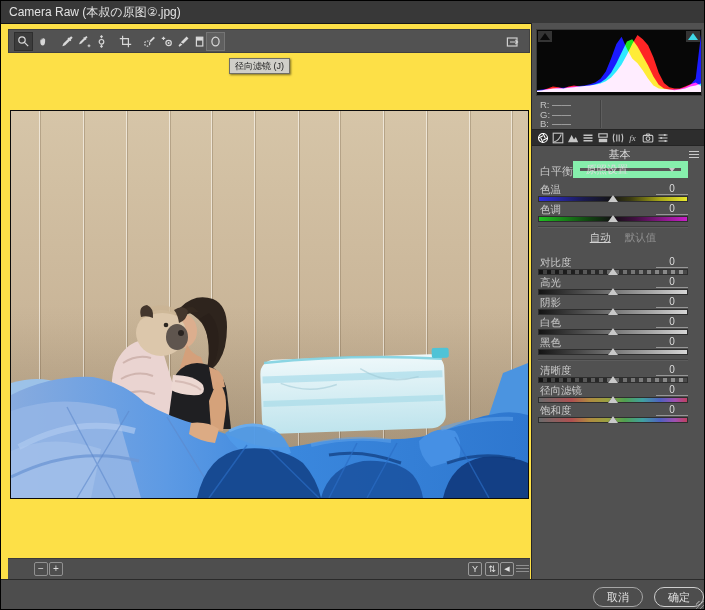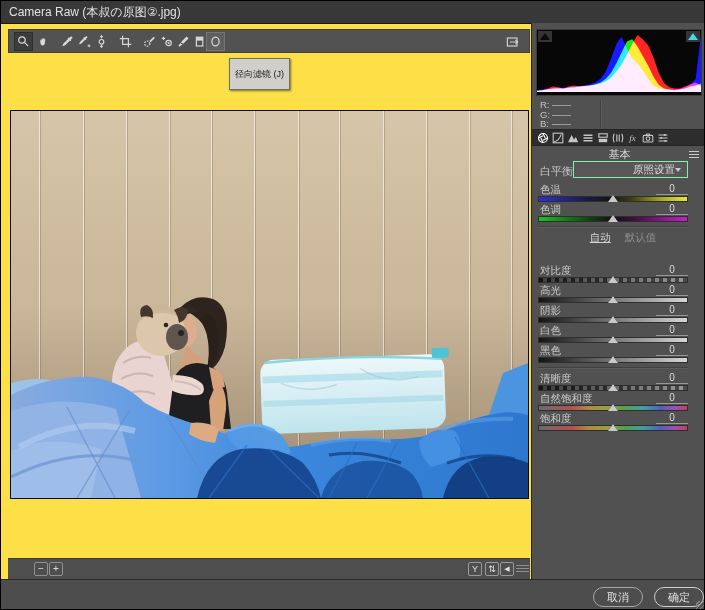--- a/index.html
+++ b/index.html
@@ -10,21 +10,21 @@
   .titlebar span{color:#e2e2e2;font-size:12px;margin-left:8px;white-space:nowrap;}
   
   .toolbar{position:absolute;left:7px;top:28px;width:522px;height:24px;background:#525252;border:1px solid #414141;box-sizing:border-box;}
   .tool{position:absolute;top:2px;width:19px;height:19px;display:flex;align-items:center;justify-content:center;border:1px solid transparent;box-sizing:border-box;}
   .tool svg{stroke:#d8d8d8;fill:none;stroke-width:1.2;}
   .tool.sel{background:#3c3c3c;border-color:#2e2e2e;}
   .tool.hov{background:#5f5f5f;border-color:#757575;}
   .toggle-btn{position:absolute;right:8px;top:2px;width:19px;height:19px;display:flex;align-items:center;justify-content:center;}
   .toggle-btn svg{stroke:#cfcfcf;fill:none;stroke-width:1.2;}
   
-  .tooltip{position:absolute;left:228px;top:57px;height:14px;background:#d0cfc9;border:1px solid #6f6e66;color:#1d1d1d;font-size:9px;line-height:14px;padding:8px 5px;white-space:nowrap;box-shadow:1px 1px 2px rgba(0,0,0,.5);z-index:5;}
+  .tooltip{position:absolute;left:228px;top:57px;height:14px;background:#d0cfc9;border:1px solid #6f6e66;color:#1d1d1d;font-size:9px;line-height:14px;padding:0 5px;white-space:nowrap;box-shadow:1px 1px 2px rgba(0,0,0,.5);z-index:5;}
   
   .photo{position:absolute;left:10px;top:110px;width:517px;height:387px;box-shadow:0 0 0 1px #0b0b0b;}
   .photo svg{display:block;width:517px;height:387px;}
   
   .canvasbar{position:absolute;left:7px;top:557px;width:522px;height:21px;background:#4e4e4e;border-top:1px solid #3a3a3a;box-sizing:border-box;}
   .sqbtn{position:absolute;top:3px;width:14px;height:14px;border:1px solid #919191;border-radius:2px;color:#dcdcdc;font-size:10px;line-height:12px;text-align:center;box-sizing:border-box;}
   .zoomdrop{position:absolute;left:88px;top:2px;width:125px;height:16px;background:#434343;border:1px solid #2d2d2d;box-sizing:border-box;display:flex;align-items:center;justify-content:space-between;padding:0 7px;}
   .zoomdrop .lvl{color:#d6d6d6;font-size:10px;}
   .chev{width:0;height:0;border-left:3.5px solid transparent;border-right:3.5px solid transparent;border-top:4px solid #c9c9c9;}
   .viewbtn{position:absolute;top:3px;width:14px;height:14px;border:1px solid #9a9a9a;border-radius:2px;color:#e0e0e0;font-size:9px;line-height:12px;text-align:center;box-sizing:border-box;}
@@ -43,36 +43,36 @@
   .tab{width:15px;height:15px;display:flex;align-items:center;justify-content:center;}
   .tab svg{stroke:#c6c6c6;fill:none;stroke-width:1.1;}
   .tab.sel svg{stroke:#ffffff;}
   .fxicon{font-size:9px;font-style:italic;color:#c6c6c6;font-family:"Liberation Serif","DejaVu Serif",serif;}
   .phead{position:absolute;left:0;top:124px;width:175px;height:14px;text-align:center;color:#d8d8d8;font-size:11px;line-height:14px;}
   .pmenu{position:absolute;right:7px;top:128px;width:10px;height:7px;background:repeating-linear-gradient(#c9c9c9 0 1px,transparent 1px 3px);}
   
   .controls{position:absolute;left:6px;top:138px;width:150px;}
   .wbrow{position:relative;height:22px;}
   .wbrow .wblab{position:absolute;left:2px;top:3px;font-size:11px;color:#c9c9c9;}
-  .wbdrop{position:absolute;left:35px;top:0;width:115px;height:17px;background:#575757;border:1px solid #86efac;box-sizing:border-box;display:flex;align-items:center;justify-content:flex-end;padding:0 6px;}
+  .wbdrop{position:absolute;left:35px;top:0;width:115px;height:17px;background:#575757;border:7px solid #86efac;box-sizing:border-box;display:flex;align-items:center;justify-content:space-between;padding:0 6px;}
   .wbdrop .v{font-size:10.5px;color:#dedede;}
   .srow{position:relative;height:20px;}
   .shead{display:flex;justify-content:space-between;align-items:flex-end;height:12px;}
   .slab{font-size:10.5px;color:#c9c9c9;padding-left:2px;line-height:12px;}
   .sval{width:32px;text-align:center;font-size:10px;color:#dcdcdc;border-bottom:1px solid #979797;line-height:11px;}
   .strack{position:relative;margin-top:1px;height:6px;border:1px solid #2e2e2e;box-sizing:border-box;}
   .sthumb{position:absolute;left:50%;top:-2px;transform:translateX(-50%);width:0;height:0;border-left:5px solid transparent;border-right:5px solid transparent;border-bottom:7px solid #c9c9c9;filter:drop-shadow(0 0 .5px #222);}
   .t-temp{background:linear-gradient(90deg,#2e2ee0 0%,#1b1b50 30%,#141418 48%,#3c3c12 62%,#a8a818 82%,#e8e82e 100%);}
   .t-tint{background:linear-gradient(90deg,#1fc01f 0%,#114011 35%,#141014 50%,#401040 65%,#c81fc8 100%);}
   .t-exposure{background:linear-gradient(90deg,#0a0a0a,#efefef);}
   .t-gray{background:linear-gradient(90deg,#141414,#d6d6d6);}
   .t-dashed{background:linear-gradient(90deg,rgba(0,0,0,.55),rgba(255,255,255,.15)),repeating-linear-gradient(90deg,#2a2a2a 0 4px,#858585 4px 8px);}
   .t-rainbow{background:linear-gradient(90deg,#6a6a6a 0%,#8a6060 10%,#b05050 22%,#b08a40 34%,#9aa040 46%,#50a050 58%,#40a0a0 70%,#5060c0 82%,#a050b0 92%,#c04060 100%);}
   .gdiv{height:1px;background:#404040;border-bottom:1px solid #5c5c5c;margin:3px 0;}
-  .autorow{height:13px;margin:3px 0 20px 0;display:flex;justify-content:center;gap:14px;transform:translateX(10px);}
+  .autorow{height:13px;margin:3px 0 12px 0;display:flex;justify-content:center;gap:14px;transform:translateX(10px);}
   .alink{font-size:10.5px;color:#d2d2d2;text-decoration:underline;}
   .dlink{font-size:10.5px;color:#8f8f8f;text-align:right;}
   
   .footer{position:absolute;left:0;top:578px;width:705px;height:32px;background:#4d4d4d;border-top:1px solid #2a2a2a;box-sizing:border-box;}
   .btn{position:absolute;top:7px;height:20px;border:1px solid #a6a6a6;border-radius:10px;background:transparent;color:#e2e2e2;font-size:11px;line-height:18px;padding:0 13px;box-sizing:border-box;}
   .btn.ok{border-color:#cecece;margin-left:8px;}
   .grip{position:absolute;right:2px;bottom:2px;width:8px;height:8px;background:repeating-linear-gradient(135deg,transparent 0 2px,#8a8a8a 2px 3px);}
 </style>
 </head>
 <body>
@@ -452,21 +452,21 @@
             <div class="shead">
               <span class="slab">清晰度</span>
               <span class="sval">0</span>
             </div>
             <div class="strack t-dashed">
               <div class="sthumb"></div>
             </div>
           </div>
           <div class="srow">
             <div class="shead">
-              <span class="slab">自然饱和度</span>
+              <span class="slab">径向滤镜</span>
               <span class="sval">0</span>
             </div>
             <div class="strack t-rainbow">
               <div class="sthumb"></div>
             </div>
           </div>
           <div class="srow">
             <div class="shead">
               <span class="slab">饱和度</span>
               <span class="sval">0</span>

